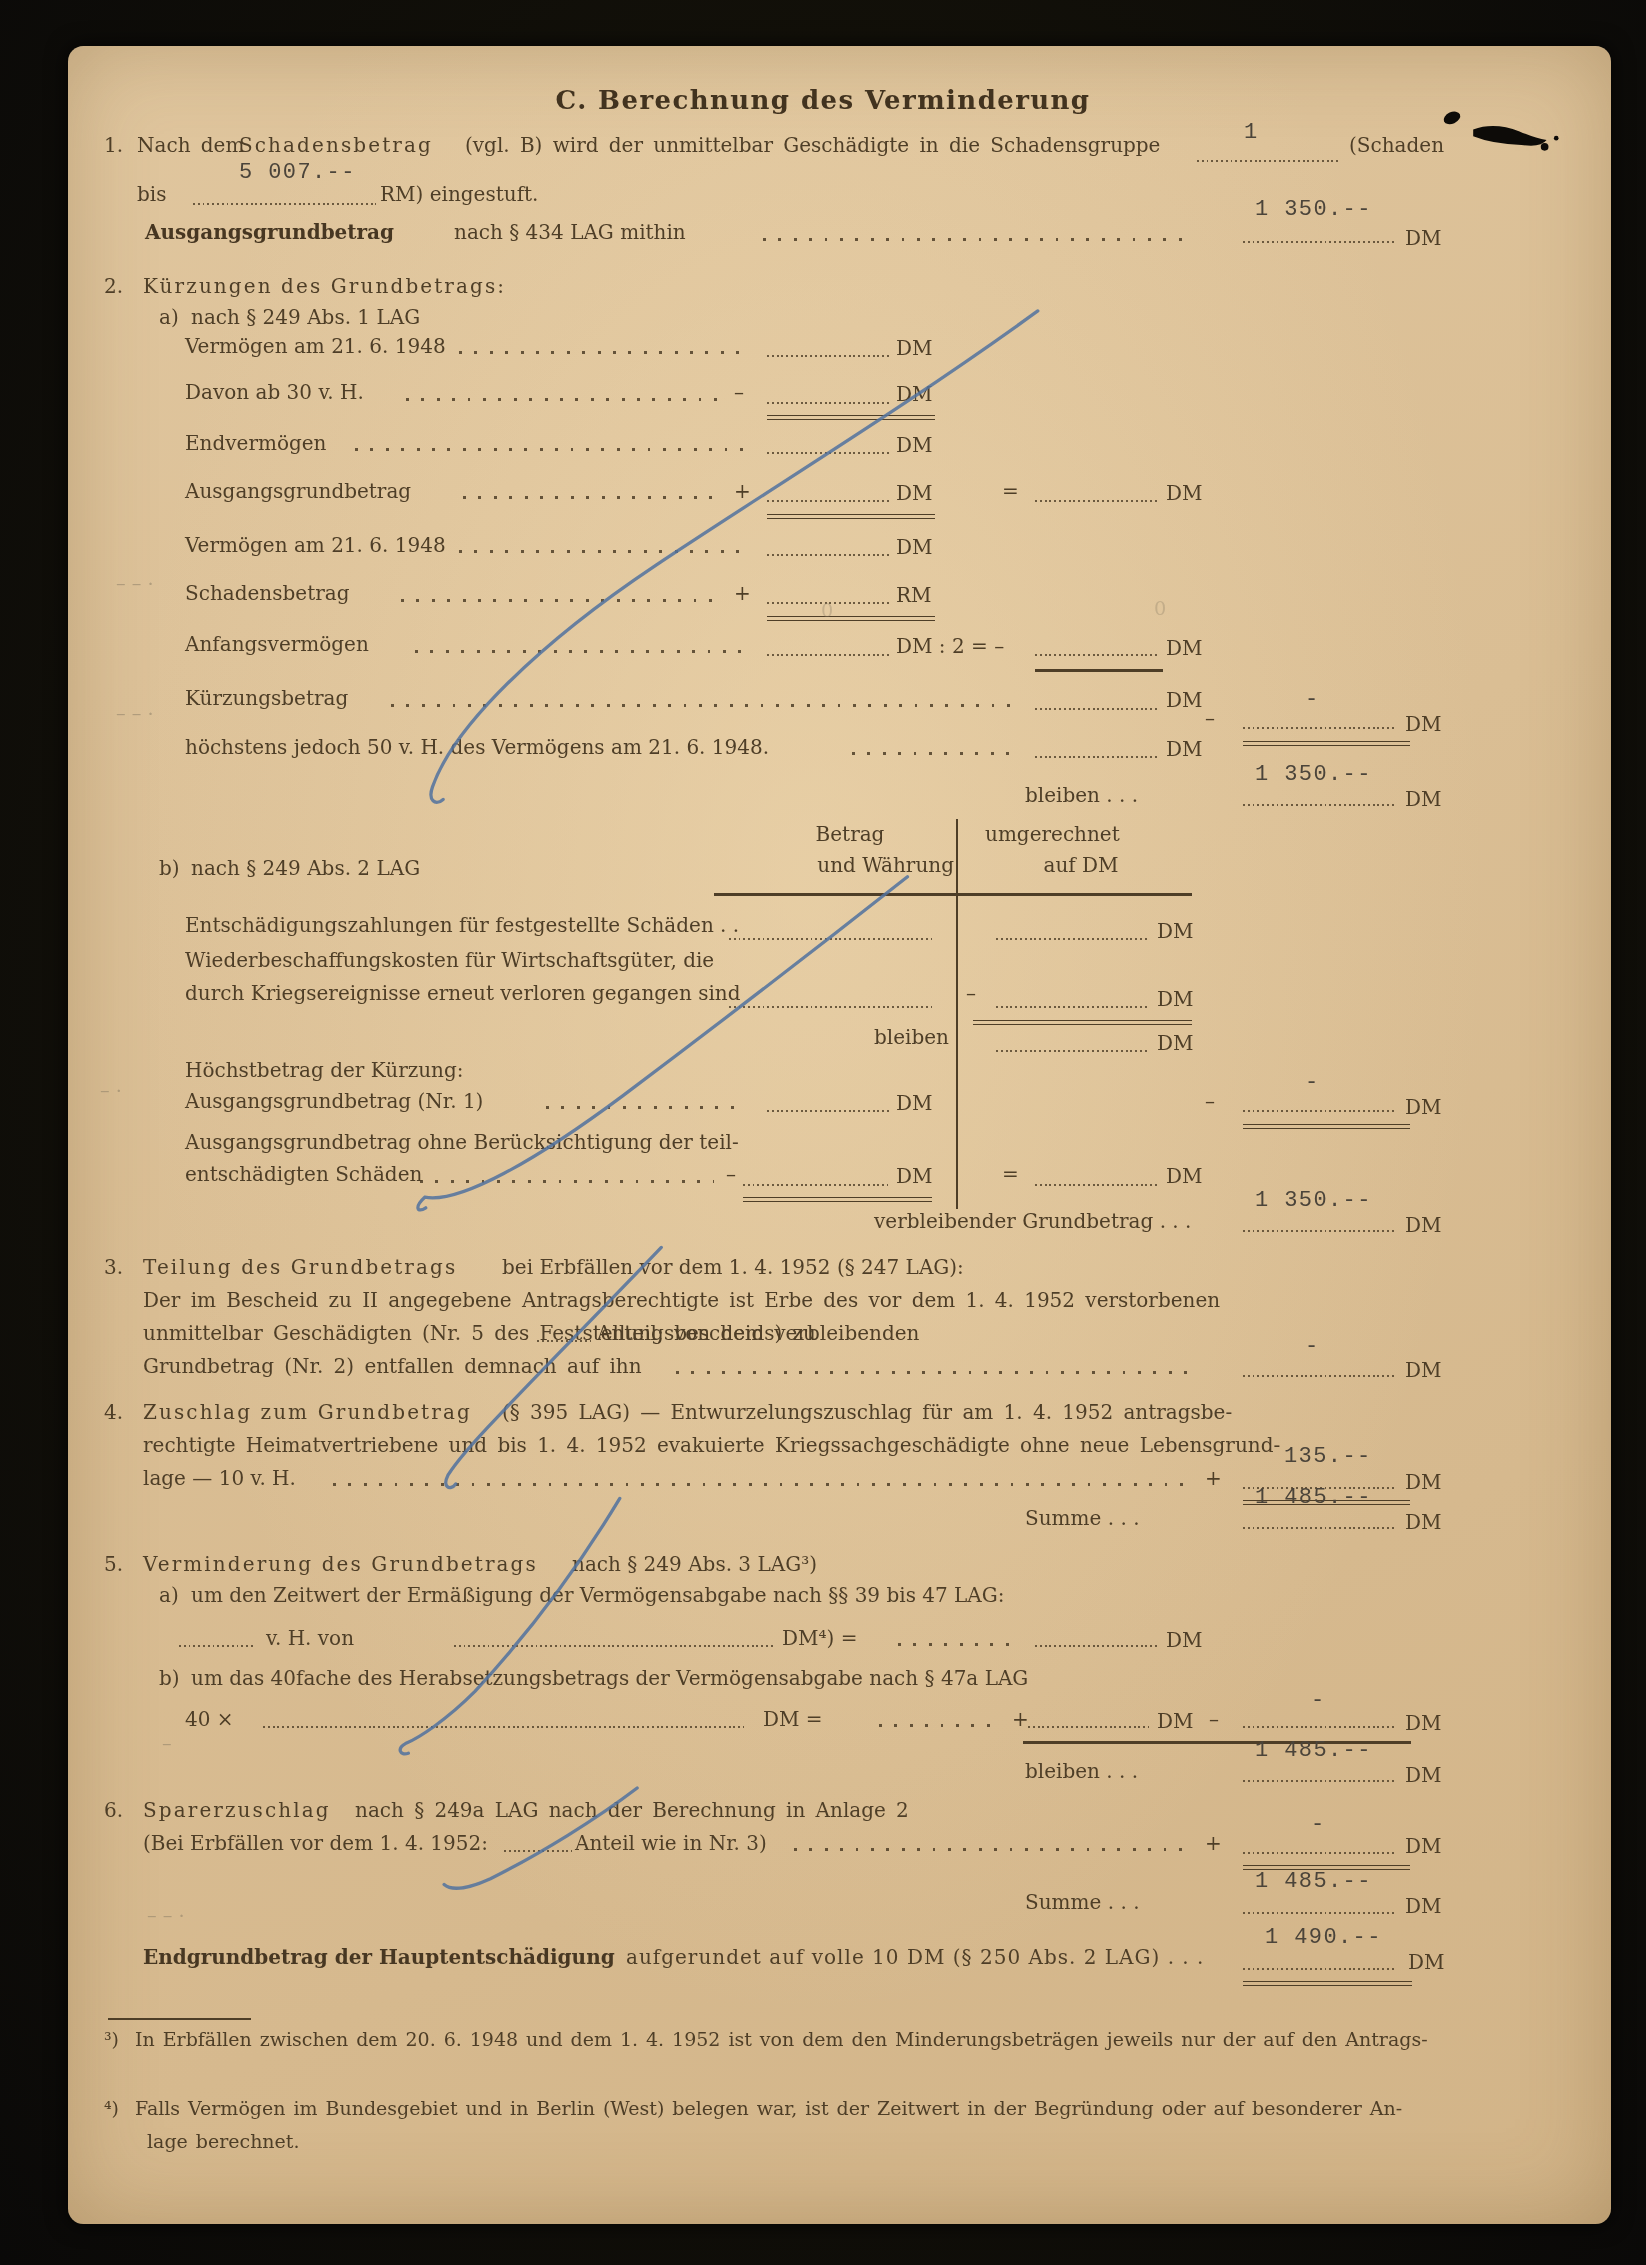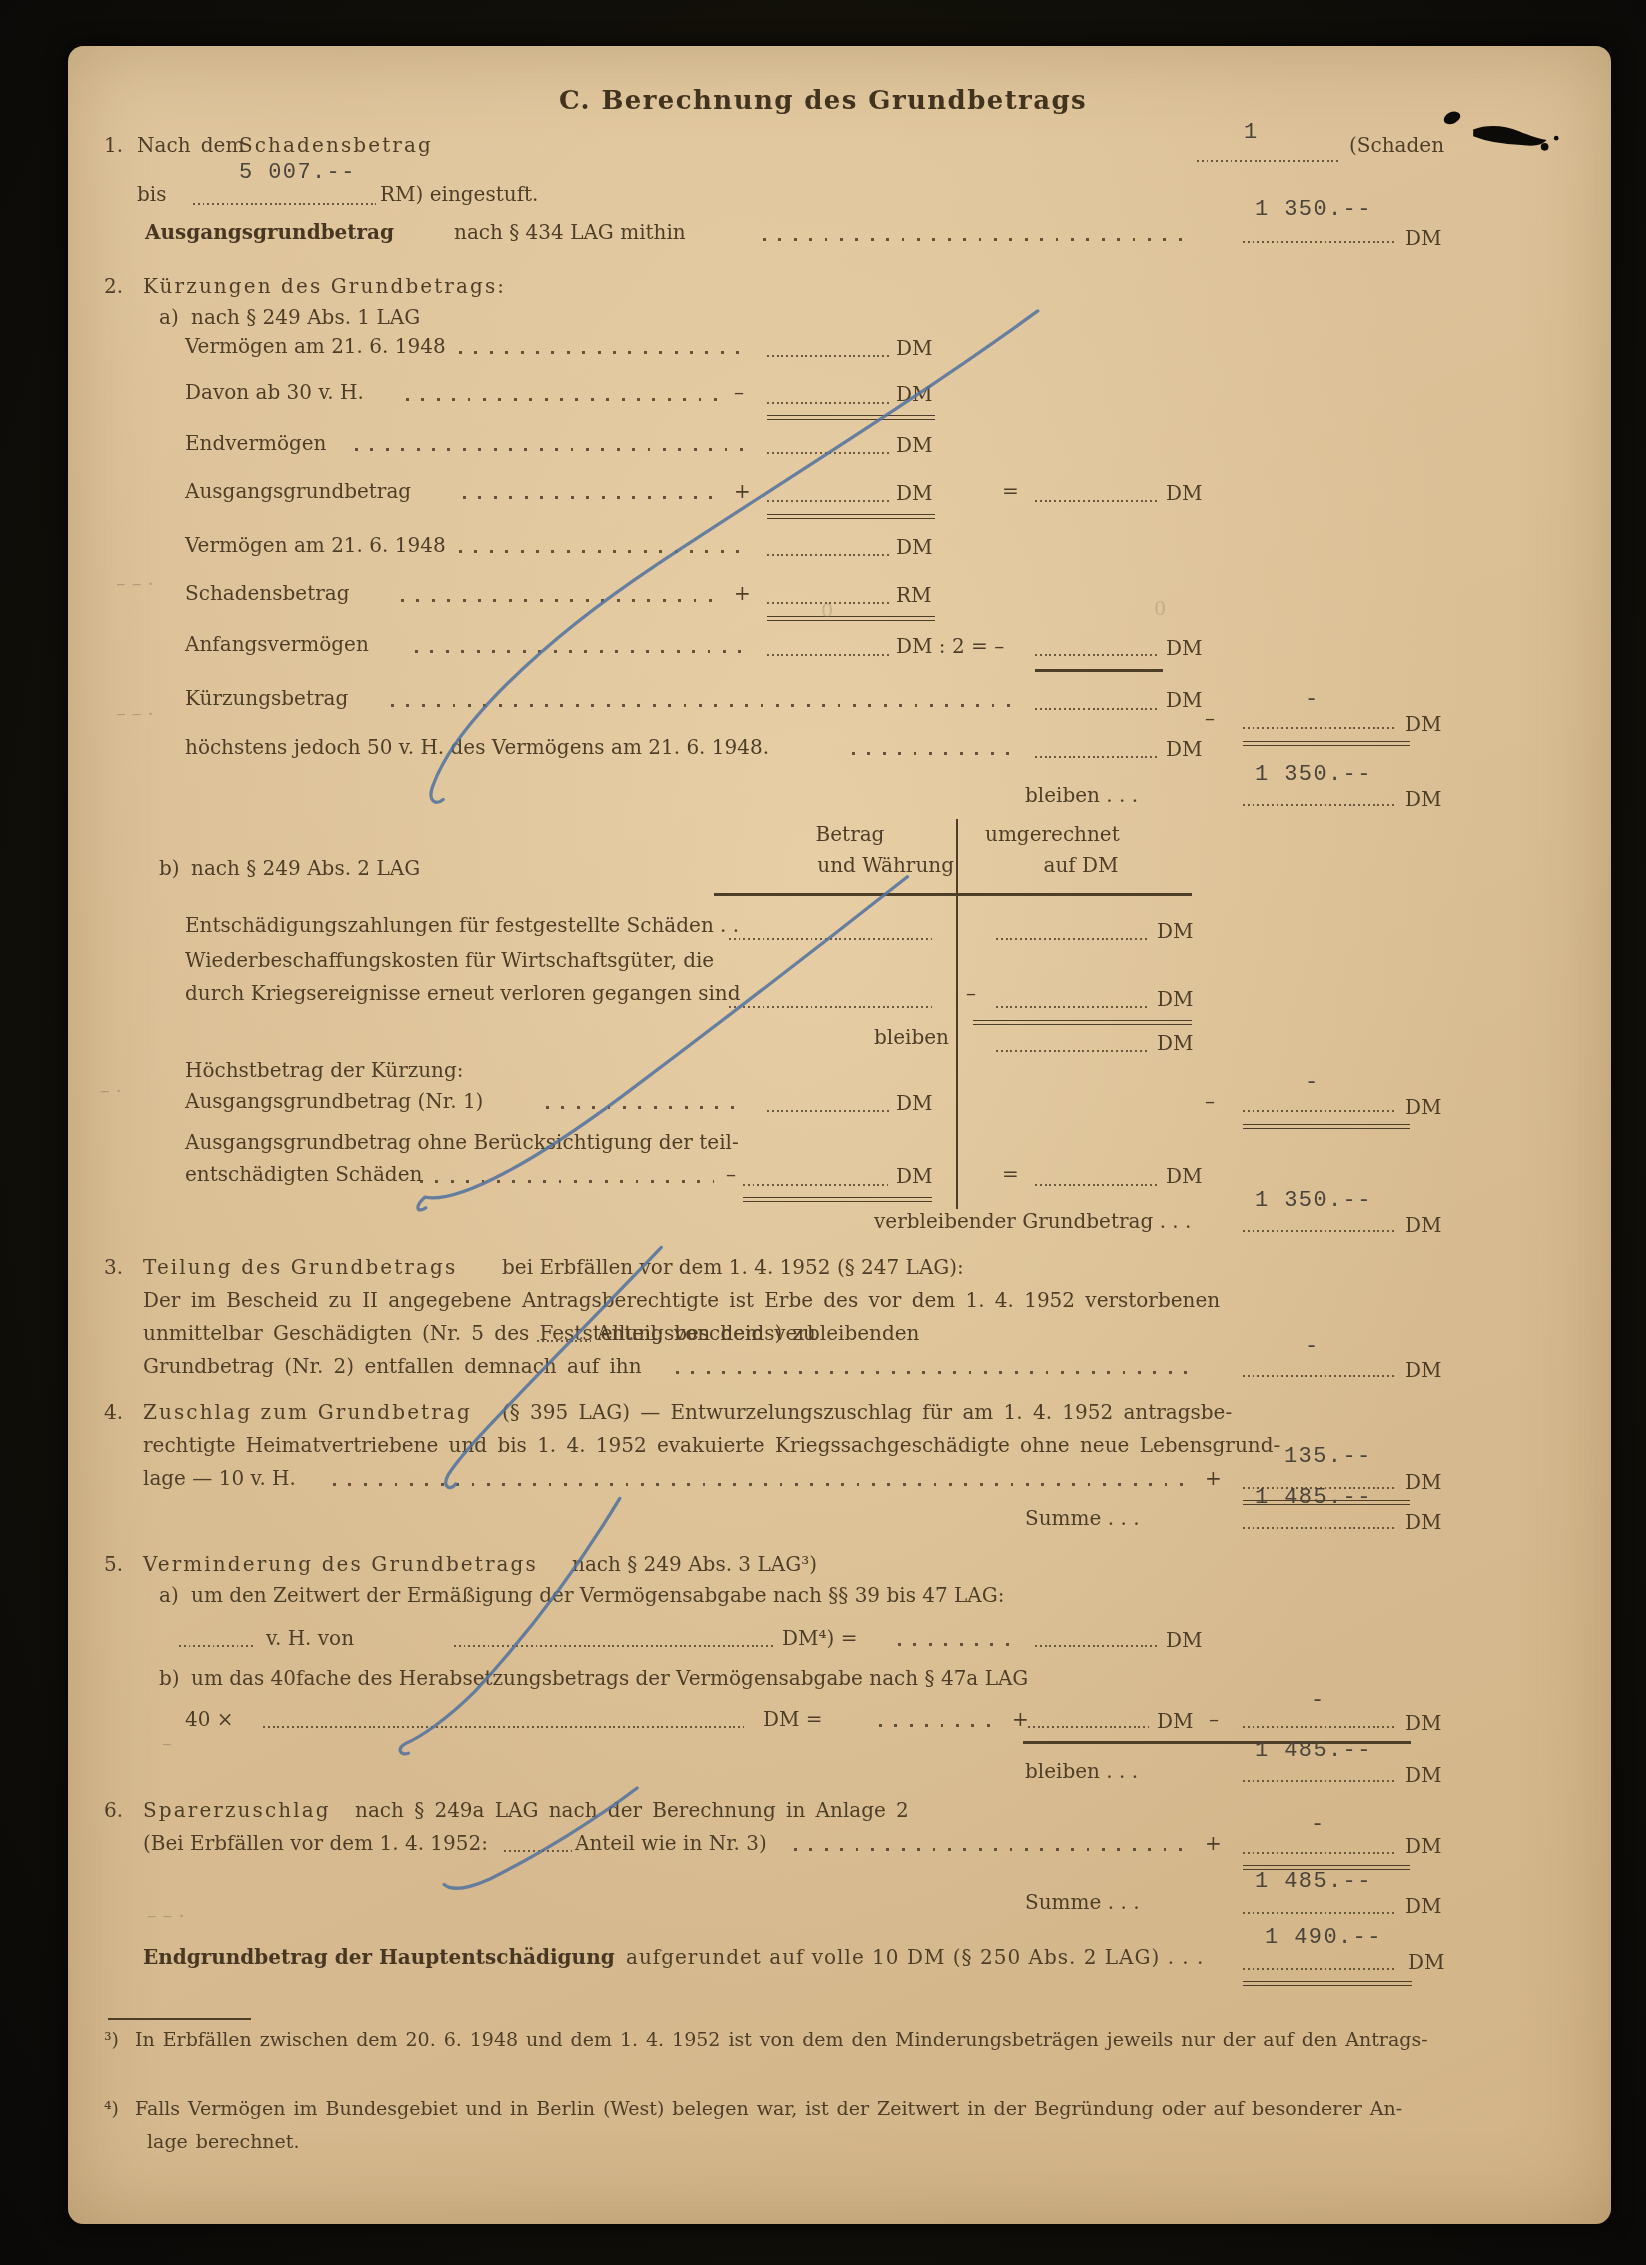--- a/index.html
+++ b/index.html
@@ -31,25 +31,26 @@
   .pencil{position:absolute;white-space:nowrap;font:19.3px "DejaVu Serif",serif;
     color:#8f8168;opacity:.55;}
   svg.overlay{position:absolute;left:0;top:0;pointer-events:none;}
 </style>
 </head>
 <body>
 
 <div class="stage">
   <div class="paper"></div>
 
-  <div class="title">C. Berechnung des Grundbetrags</div>
+  <div class="title">C. Berechnung des Verminderung</div>
 
   <span class="t" style="left:104px;top:133px">1.</span>
   <span class="t w" style="left:137px;top:133px">Nach dem</span>
   <span class="t g" style="left:239px;top:133px">Schadensbetrag</span>
+  <span class="t w" style="left:465px;top:133px">(vgl. B) wird der unmittelbar Geschädigte in die Schadensgruppe</span>
   <span class="mono" style="left:1244px;top:120px">1</span>
   <div class="fill" style="left:1197px;top:160px;width:143px"></div>
   <span class="t" style="left:1349px;top:133px">(Schaden</span>
 
   <span class="t" style="left:137px;top:182px">bis</span>
   <span class="mono" style="left:239px;top:160px">5 007.--</span>
   <div class="fill" style="left:193px;top:203px;width:183px"></div>
   <span class="t" style="left:380px;top:182px">RM) eingestuft.</span>
 
   <span class="t b" style="left:145px;top:220px">Ausgangsgrundbetrag</span>

